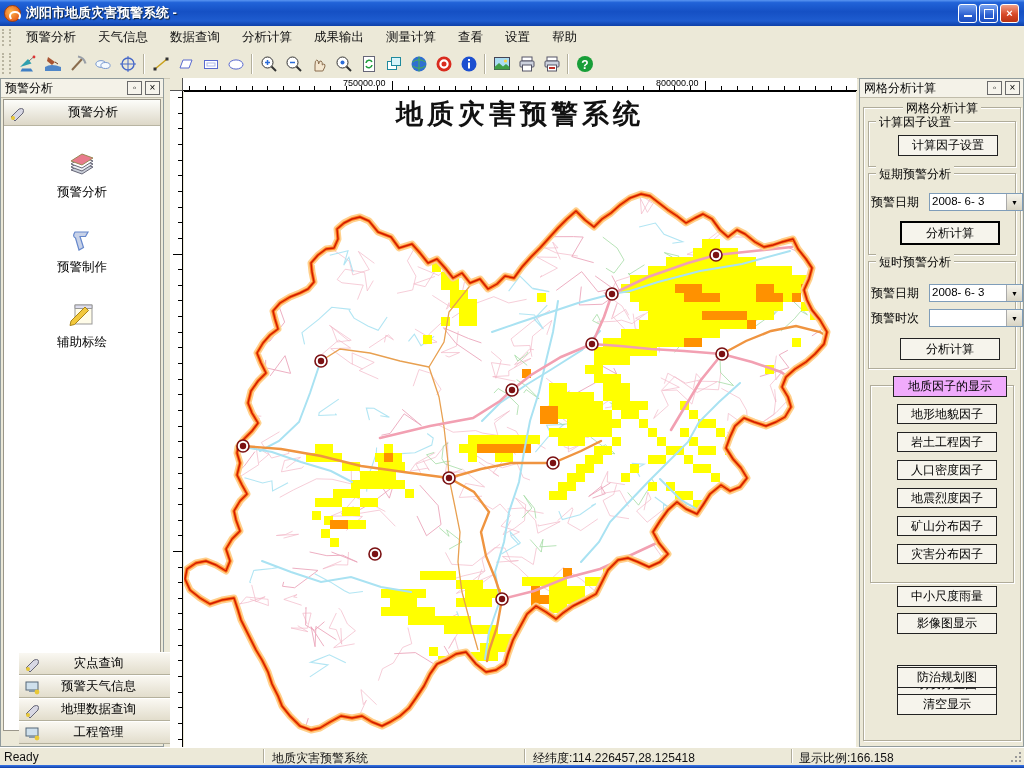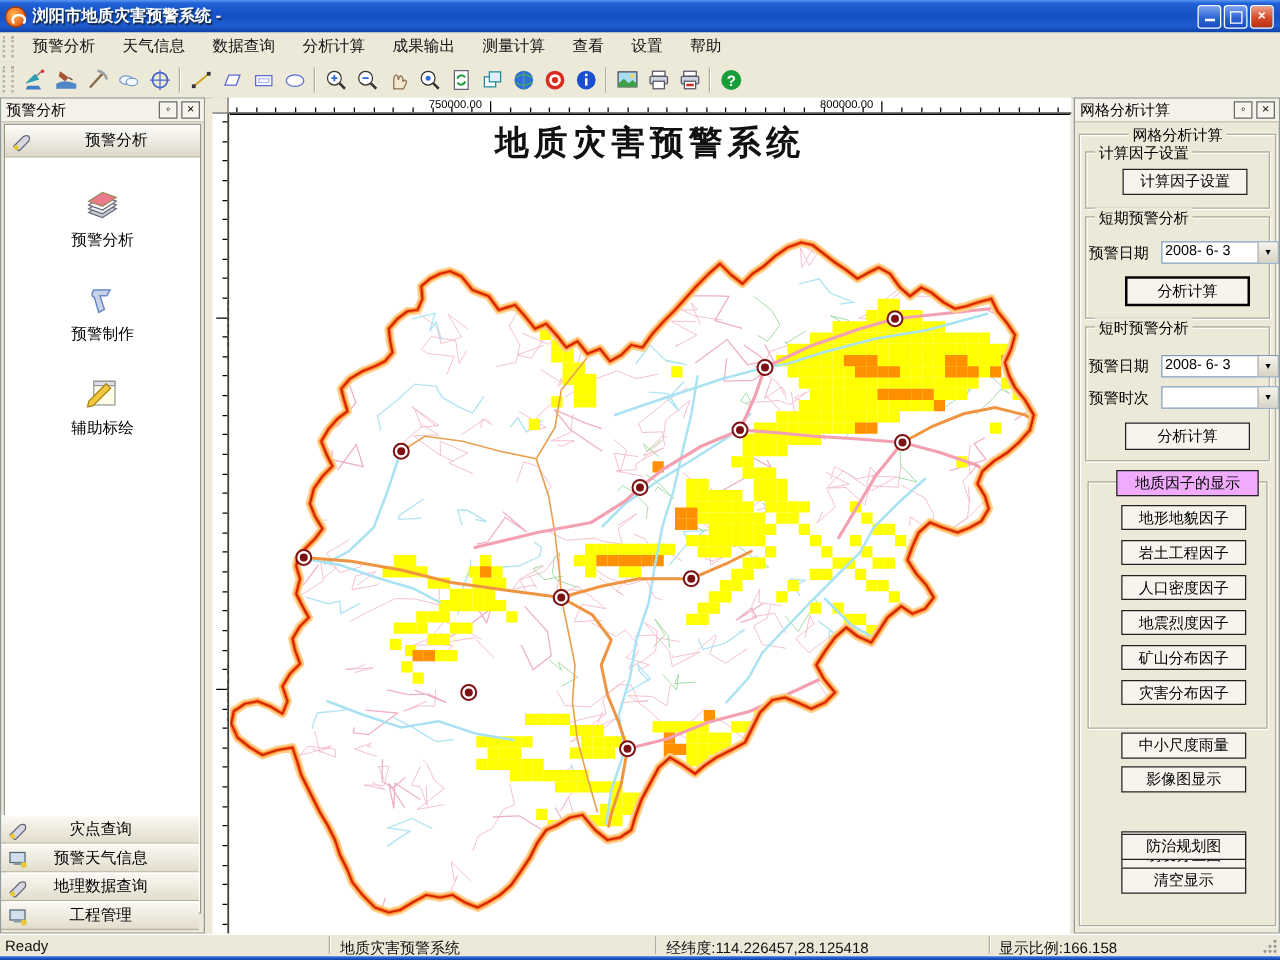--- a/index.html
+++ b/index.html
@@ -29,21 +29,21 @@
   .pbtn{width:15px;height:14px;border:1px solid #6a6a6a;background:#f6f4ec;font-size:10px;line-height:12px;text-align:center;box-sizing:border-box;}
   #leftpanel{left:0;top:78px;width:164px;height:669px;}
   #leftbody{position:absolute;left:2px;top:20px;width:158px;height:632px;background:#fff;border:1px solid #9a968a;box-sizing:border-box;}
   #secheader{height:25px;background:linear-gradient(180deg,#fdfdfa,#ddd8c8);border-bottom:1px solid #b8b4a2;display:flex;align-items:center;font-size:12.5px;}
   #secheader .ttl{flex:1;text-align:center;}
   .bigitem{margin-top:22px;text-align:center;font-size:12.5px;}
   .bigitem svg{display:block;margin:0 auto 4px auto;}
   .botbar{height:21px;border-top:1px solid #fff;border-bottom:1px solid #b4b09c;background:linear-gradient(180deg,#faf8f2,#e2ddcc);display:flex;align-items:center;font-size:12.5px;}
   .botbar .lbl{flex:1;text-align:center;margin-right:20px;}
   .botbar svg{margin-left:5px;}
-  #botbars{position:absolute;left:0;bottom:2px;width:158px;}
+  #botbars{position:absolute;left:18px;bottom:2px;width:158px;}
   
   #rightpanel{left:859px;top:78px;width:165px;height:669px;}
   .grpbox{position:absolute;border:1px solid #b0ac9a;box-shadow:1px 1px 0 #fff,inset 1px 1px 0 #fff;}
   .grplbl{position:absolute;top:-8px;left:7px;background:#ece9d8;font-size:12px;padding:0 3px;white-space:nowrap;}
   .grplbl.center{left:50%;transform:translateX(-50%);}
   .xbtn{position:absolute;background:#f6f4ec;border:1px solid #222;font-size:12px;display:flex;align-items:center;justify-content:center;box-sizing:border-box;}
   .xbtn.def{border:2px solid #000;}
   .frow{position:absolute;font-size:12px;display:flex;align-items:center;text-align:center;}
   .combo{display:flex;border:1px solid #7f9db9;background:#fff;height:18px;box-sizing:border-box;}
   .combo .val{flex:1;font-size:11.5px;padding:1px 2px;white-space:nowrap;overflow:hidden;}

